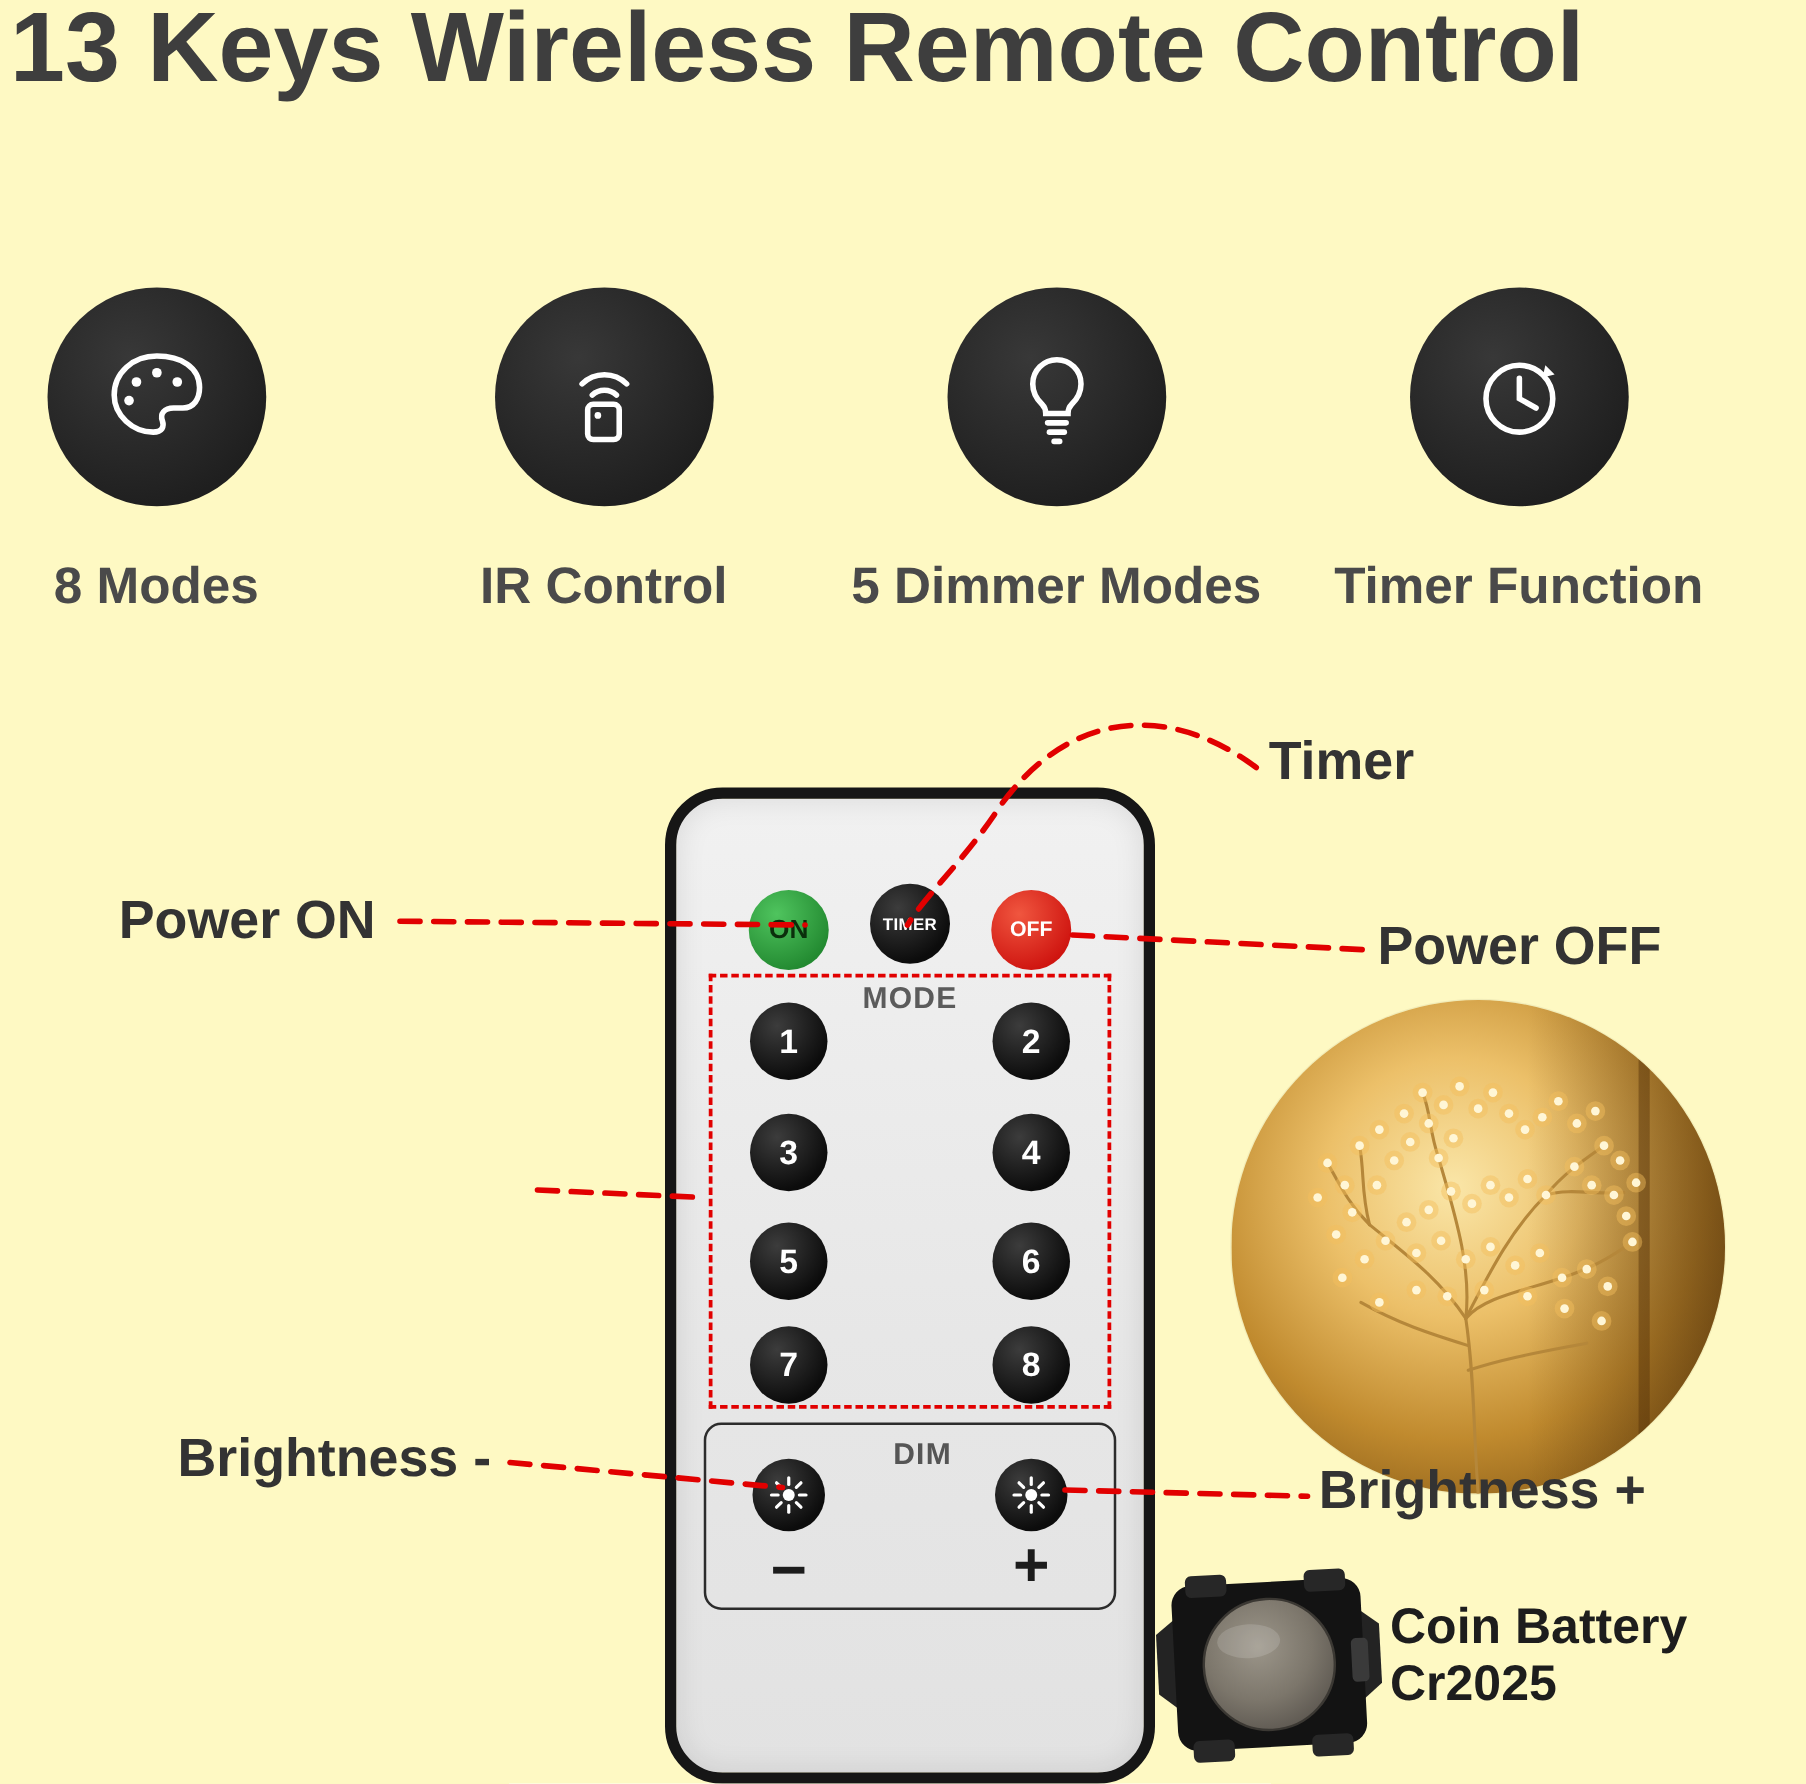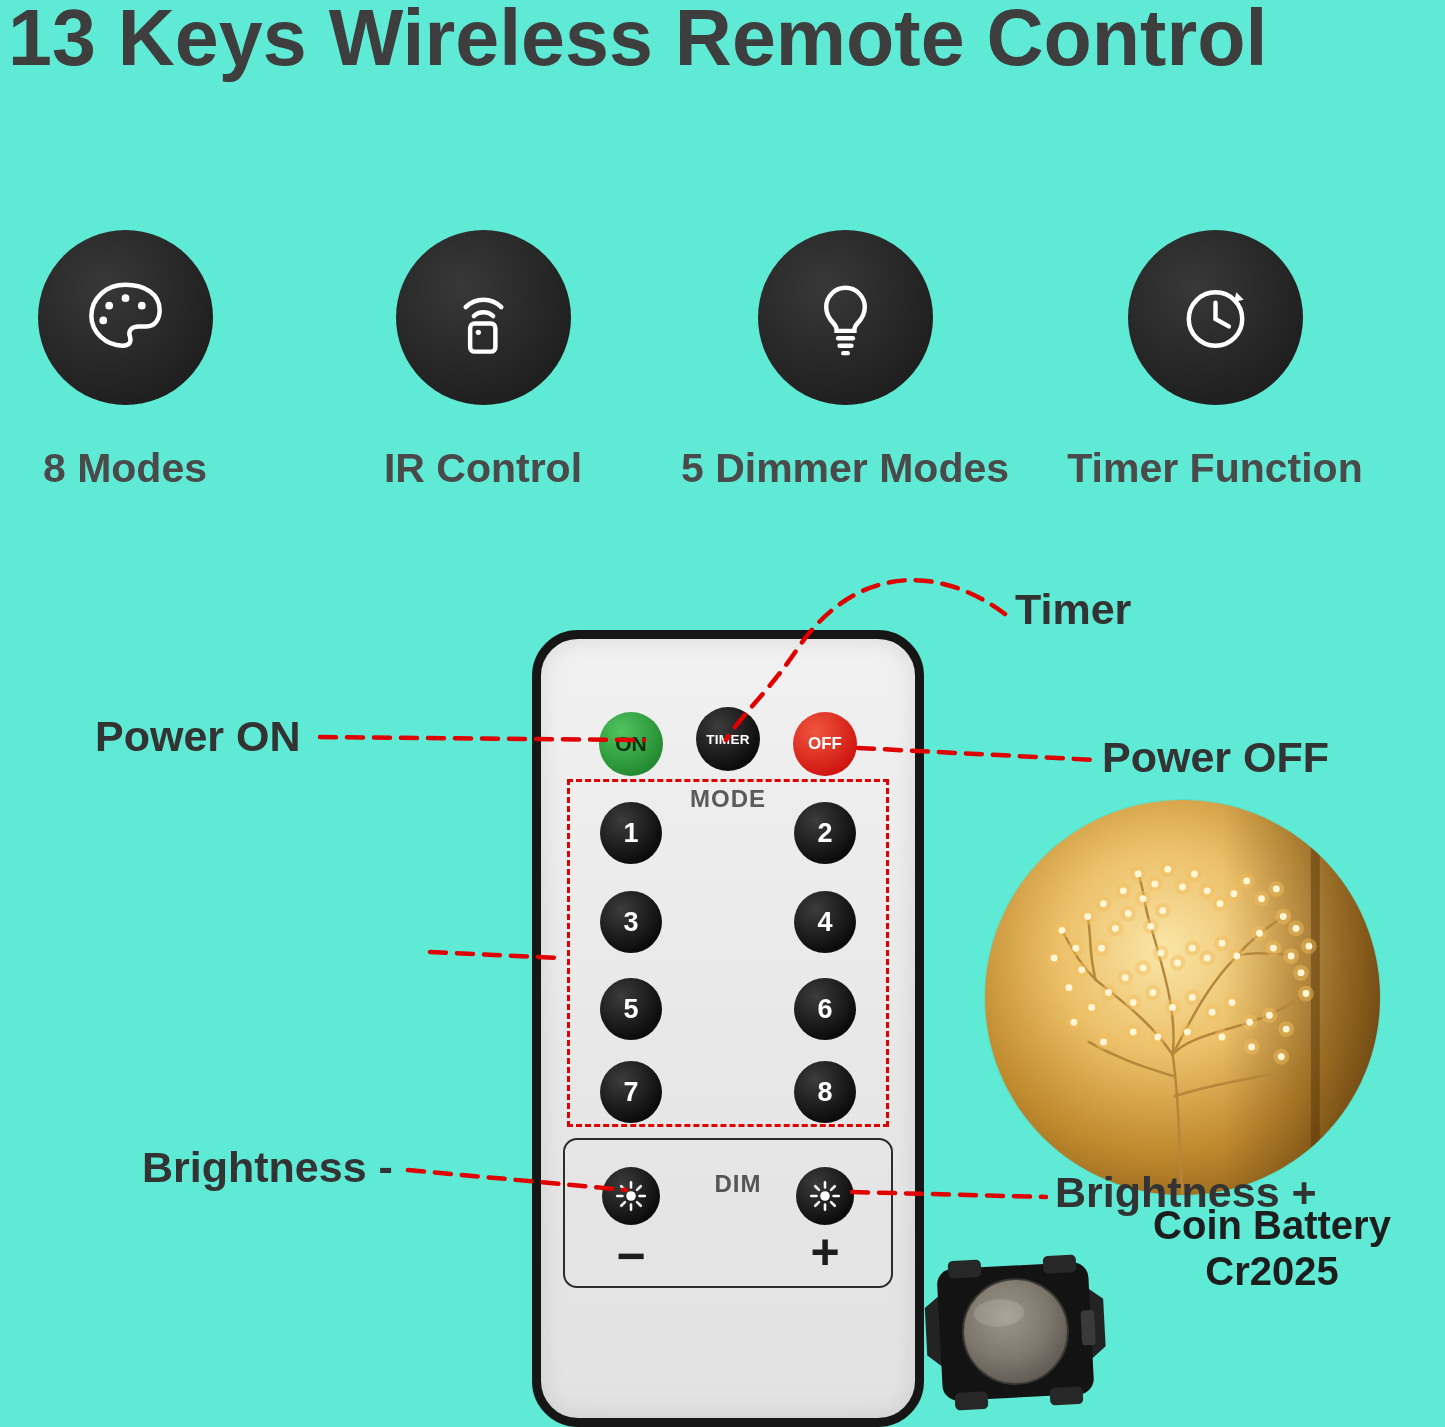--- a/index.html
+++ b/index.html
@@ -1,17 +1,17 @@
 <!DOCTYPE html>
 <html><head>
 <meta charset="utf-8">
 <style>
   html,body{margin:0;padding:0;background:#fff;}
   #stage{
-    position:relative;width:1445px;height:1427px;background:#5eead4;overflow:hidden;
+    position:relative;width:1445px;height:1427px;background:#fef9c3;overflow:hidden;
     font-family:"Liberation Sans","DejaVu Sans",sans-serif;color:#3d3d3d;
   }
   .abs{position:absolute;}
 
   
   #title{
     left:8px;top:-8px;font-size:79px;font-weight:800;letter-spacing:0px;
     white-space:nowrap;color:#3e3e3e;
   }
 
@@ -44,38 +44,38 @@
   #mode-label{left:0;top:146px;width:374px;text-align:center;font-size:24px;font-weight:700;color:#5b5b5b;letter-spacing:1px;}
   #mode-zone{
     left:26px;top:140px;width:322px;height:348px;box-sizing:border-box;
     border:3px dashed #e10000;z-index:3;
   }
   .mode-btn{width:62px;height:62px;font-size:27px;z-index:4;}
   #dim-panel{
     left:22px;top:499px;width:330px;height:150px;box-sizing:border-box;
     border:2px solid #2c2c2c;border-radius:14px;
   }
-  #dim-label{left:0;top:531px;width:394px;text-align:center;font-size:24px;font-weight:700;color:#555;letter-spacing:1px;}
+  #dim-label{left:0;top:511px;width:394px;text-align:center;font-size:24px;font-weight:700;color:#555;letter-spacing:1px;}
   .dim-btn{width:58px;height:58px;}
   .dim-sign{position:absolute;width:60px;text-align:center;font-size:50px;font-weight:700;color:#1c1c1c;line-height:1;}
 
   
   .callout{font-size:43px;font-weight:700;color:#333;white-space:nowrap;z-index:31;}
   #lines-overlay{left:0;top:0;width:1445px;height:1427px;z-index:30;pointer-events:none;}
 
   
   #tree-photo{
     left:985px;top:800px;width:395px;height:395px;border-radius:50%;overflow:hidden;z-index:5;
     box-shadow:0 0 0 1px rgba(0,0,0,0.05);
   }
   #tree-photo svg{display:block;width:100%;height:100%;}
 
   
   #battery-art{left:918px;top:1250px;width:195px;height:165px;transform:rotate(-3deg);z-index:6;}
-  #battery-text{left:1112px;top:1202px;width:320px;text-align:center;z-index:6;}
+  #battery-text{left:1112px;top:1278px;width:320px;z-index:6;}
   #battery-text .b1,#battery-text .b2{font-size:40px;font-weight:700;color:#1d1d1d;line-height:46px;}
   #battery-text .b3{font-size:37px;font-weight:700;font-style:italic;color:#e10000;line-height:46px;}
 </style>
 </head>
 <body>
 
 <div id="stage">
 
   <div id="title" class="abs">13 Keys Wireless Remote Control</div>
 

